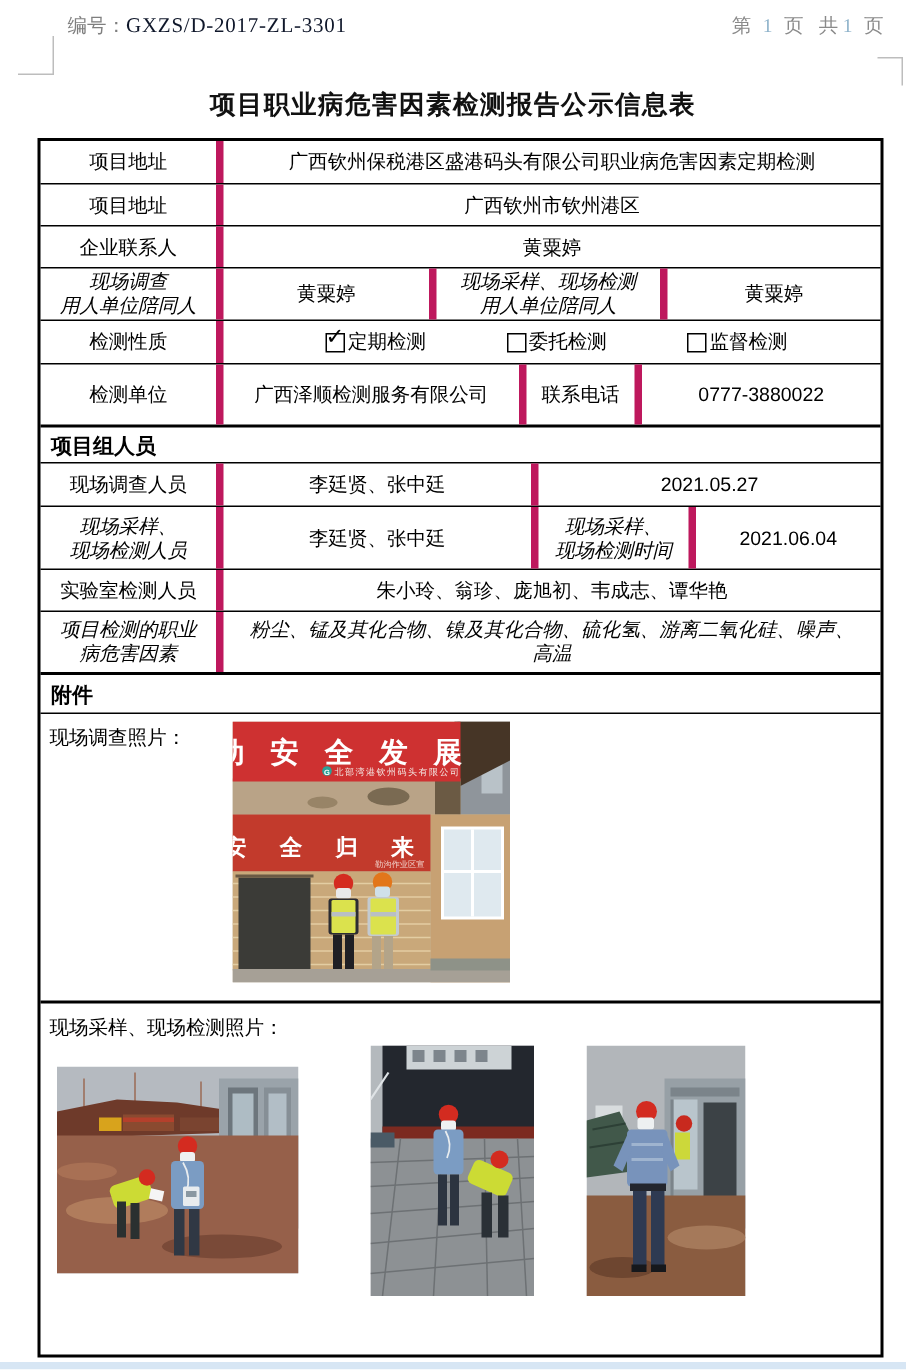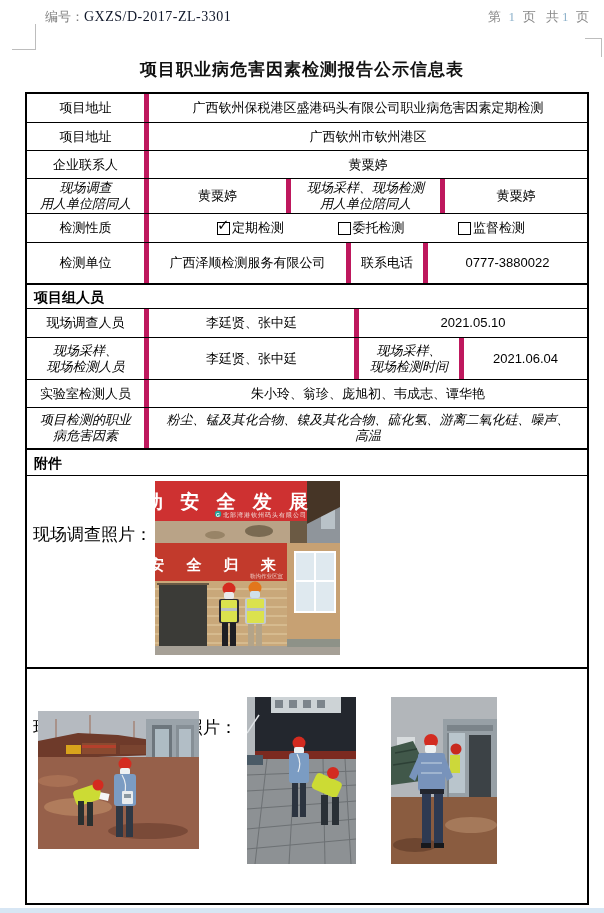--- a/index.html
+++ b/index.html
@@ -21,21 +21,21 @@
   .doc-table{position:absolute;left:25px;top:92px;width:564px;border:2px solid #000;box-sizing:border-box;background:#fff;}
   .row{display:flex;box-sizing:border-box;border-top:1px solid #000;}
   .row:first-child{border-top:none;}
   .row.thick{border-top-width:2px;justify-content:flex-end;}
   .cell{box-sizing:border-box;border-left:5px solid #be185d;display:flex;align-items:center;justify-content:center;
         text-align:center;font-size:13px;line-height:16px;padding:1px 3px;}
   .cell:first-child{border-left:none;}
   .pre{white-space:pre-line;font-style:italic;}
   .sect{font-weight:bold;justify-content:flex-start;padding-left:7px;font-size:14px;}
   .photorow{display:block;position:relative;}
-  .photolabel{position:absolute;left:6px;top:7px;font-size:17px;margin-top:40px;}
+  .photolabel{position:absolute;left:6px;top:7px;font-size:13px;}
   .photo{position:absolute;display:block;}
   
   .cbwrap{display:flex;width:100%;justify-content:space-between;padding:0 62px 0 68px;box-sizing:border-box;}
   .cbitem{display:flex;align-items:center;font-size:13px;}
   .cb{display:inline-block;width:11px;height:11px;border:1.5px solid #000;position:relative;margin-right:2px;flex:none;}
   .cb.checked::after{content:"✓";position:absolute;left:-1px;top:-6px;font-size:15px;font-weight:bold;color:#000;}
   
   .bottom-strip{position:absolute;left:0;right:0;bottom:0;height:5px;background:#d7e6f4;}
 </style>
 </head>
@@ -105,21 +105,21 @@
     <div class="cell" style="flex:1">0777-3880022</div>
   </div>
 
   <div class="row thick" style="height:25px">
     <div class="cell sect" style="flex:1">项目组人员</div>
   </div>
 
   <div class="row" style="height:29px">
     <div class="cell" style="width:117px">现场调查人员</div>
     <div class="cell" style="width:210px">李廷贤、张中廷</div>
-    <div class="cell" style="flex:1">2021.05.10</div>
+    <div class="cell" style="flex:1">2021.05.27</div>
   </div>
 
   <div class="row" style="height:42px">
     <div class="cell pre" style="width:117px">现场采样、
 现场检测人员</div>
     <div class="cell" style="width:210px">李廷贤、张中廷</div>
     <div class="cell pre" style="width:105px">现场采样、
 现场检测时间</div>
     <div class="cell" style="flex:1">2021.06.04</div>
   </div>

